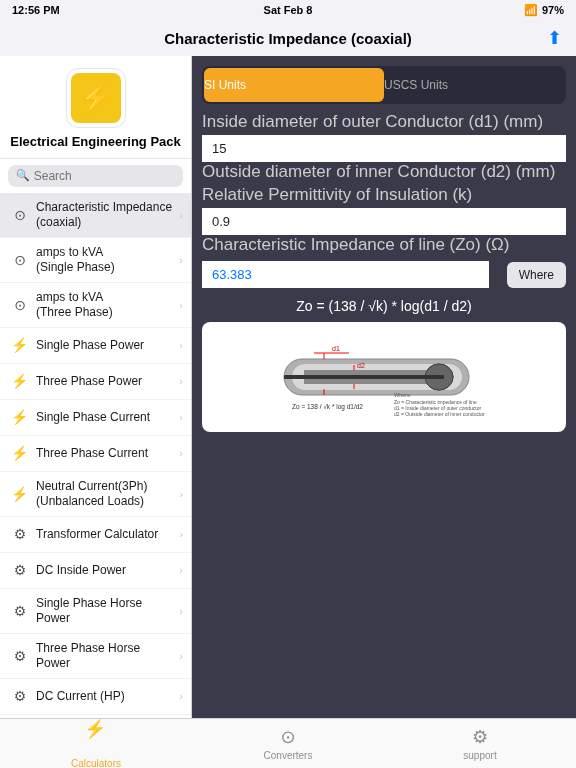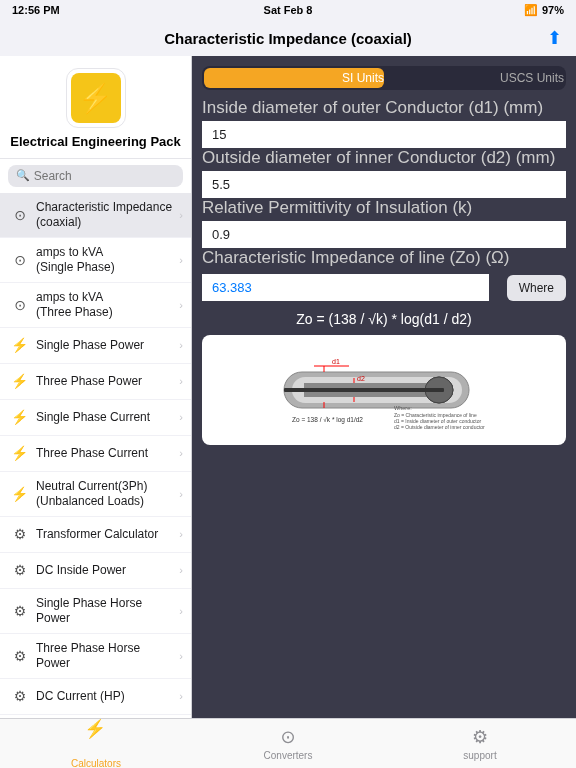--- a/index.html
+++ b/index.html
@@ -182,27 +182,27 @@
     
     .unit-toggle {
       display: flex;
       margin: 10px 10px 8px 10px;
       background: #2a2a3a;
       border-radius: 8px;
       padding: 2px;
     }
     .unit-btn {
       flex: 1;
-      padding: 3px 0;
+      padding: 10px 0;
       font-size: 12px;
       font-weight: 500;
       border: none;
       border-radius: 6px;
       cursor: pointer;
-      text-align: right;
+      text-align: left;
     }
     .unit-btn.active {
       background: #f5a623;
       color: #fff;
     }
     .unit-btn.inactive {
       background: transparent;
       color: #aaa;
     }
 
@@ -426,21 +426,20 @@
     <div class="unit-toggle">
       <button class="unit-btn active">SI Units</button>
       <button class="unit-btn inactive">USCS Units</button>
     </div>
 
     <div class="form-section">
       <div class="field-label">Inside diameter of outer Conductor (d1) (mm)</div>
       <input class="field-input" type="text" id="d1-input" value="15" style="">
 
       <div class="field-label">Outside diameter of inner Conductor (d2) (mm)</div>
-      <input class="field-input" type="text" id="d2-input" value="5.5" style="">
 
       <div class="field-label">Relative Permittivity of Insulation (k)</div>
       <input class="field-input" type="text" id="k-input" value="0.9" style="">
 
       <div class="field-label">Characteristic Impedance of line (Zo) (Ω)</div>
       <div class="result-row">
         <div class="result-input-wrap">
           <input class="field-input result" type="text" id="result-input" value="63.383" style="">
         </div>
         <button class="clear-btn">Where</button>

